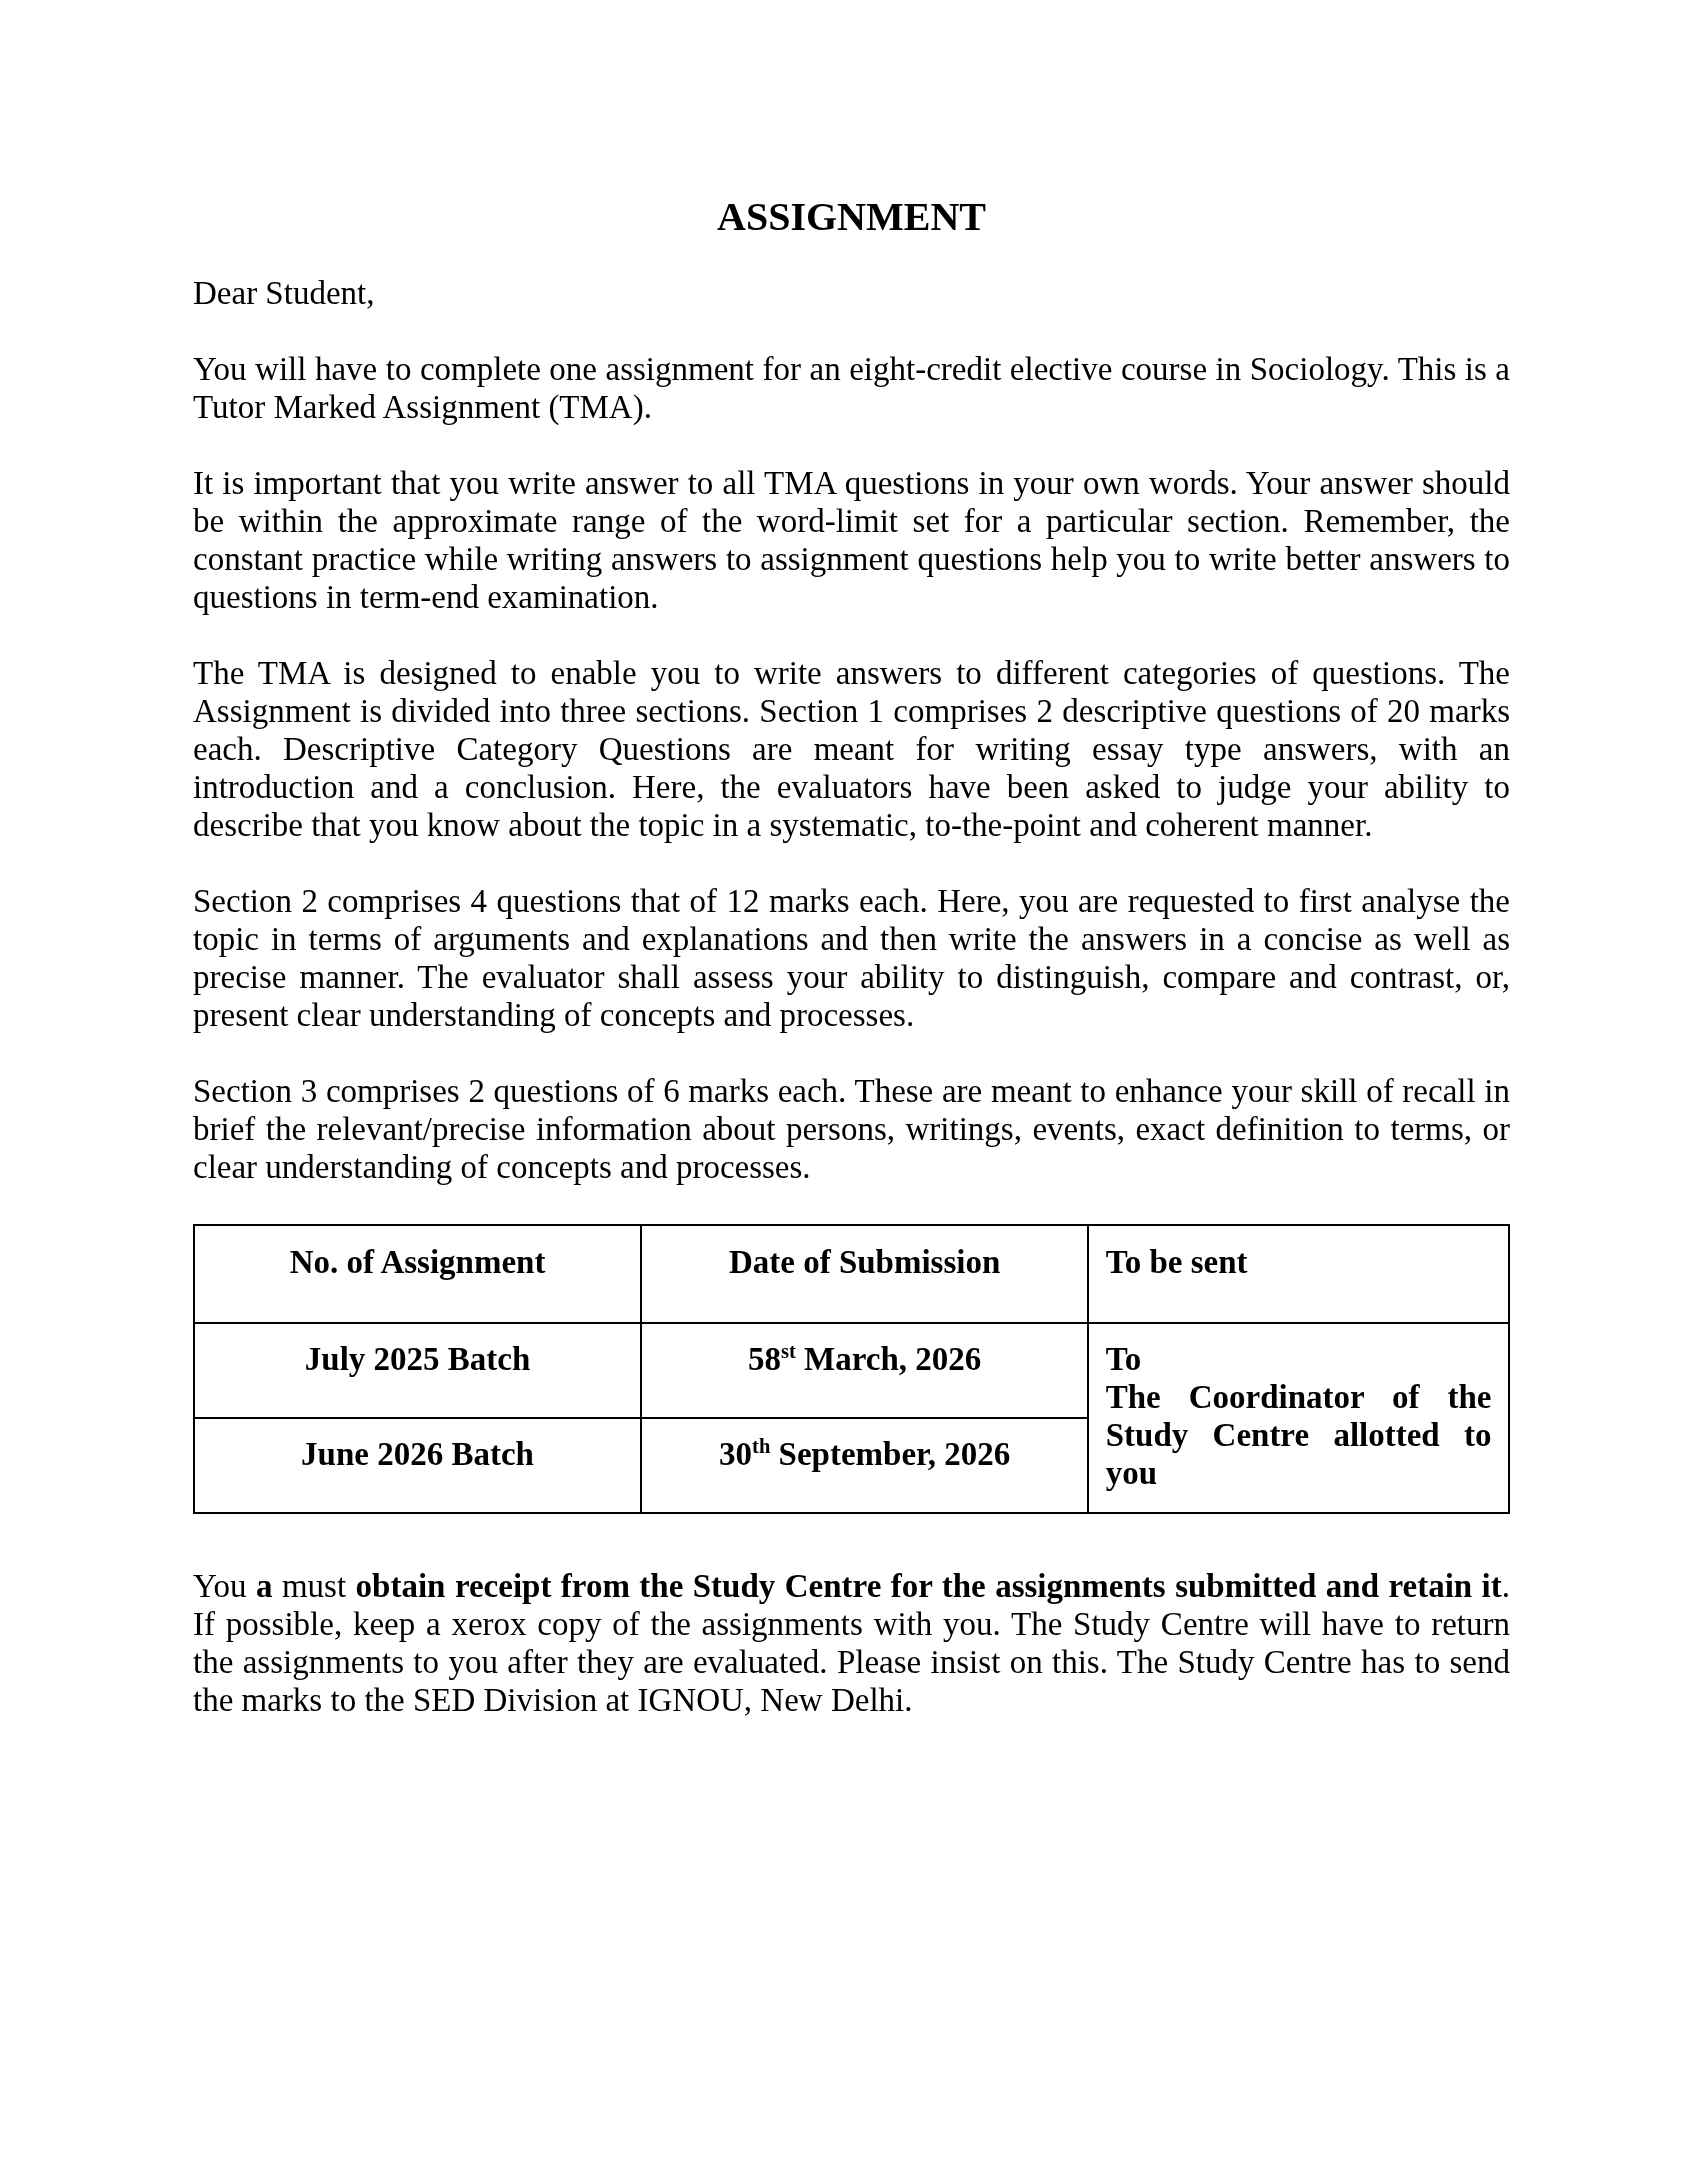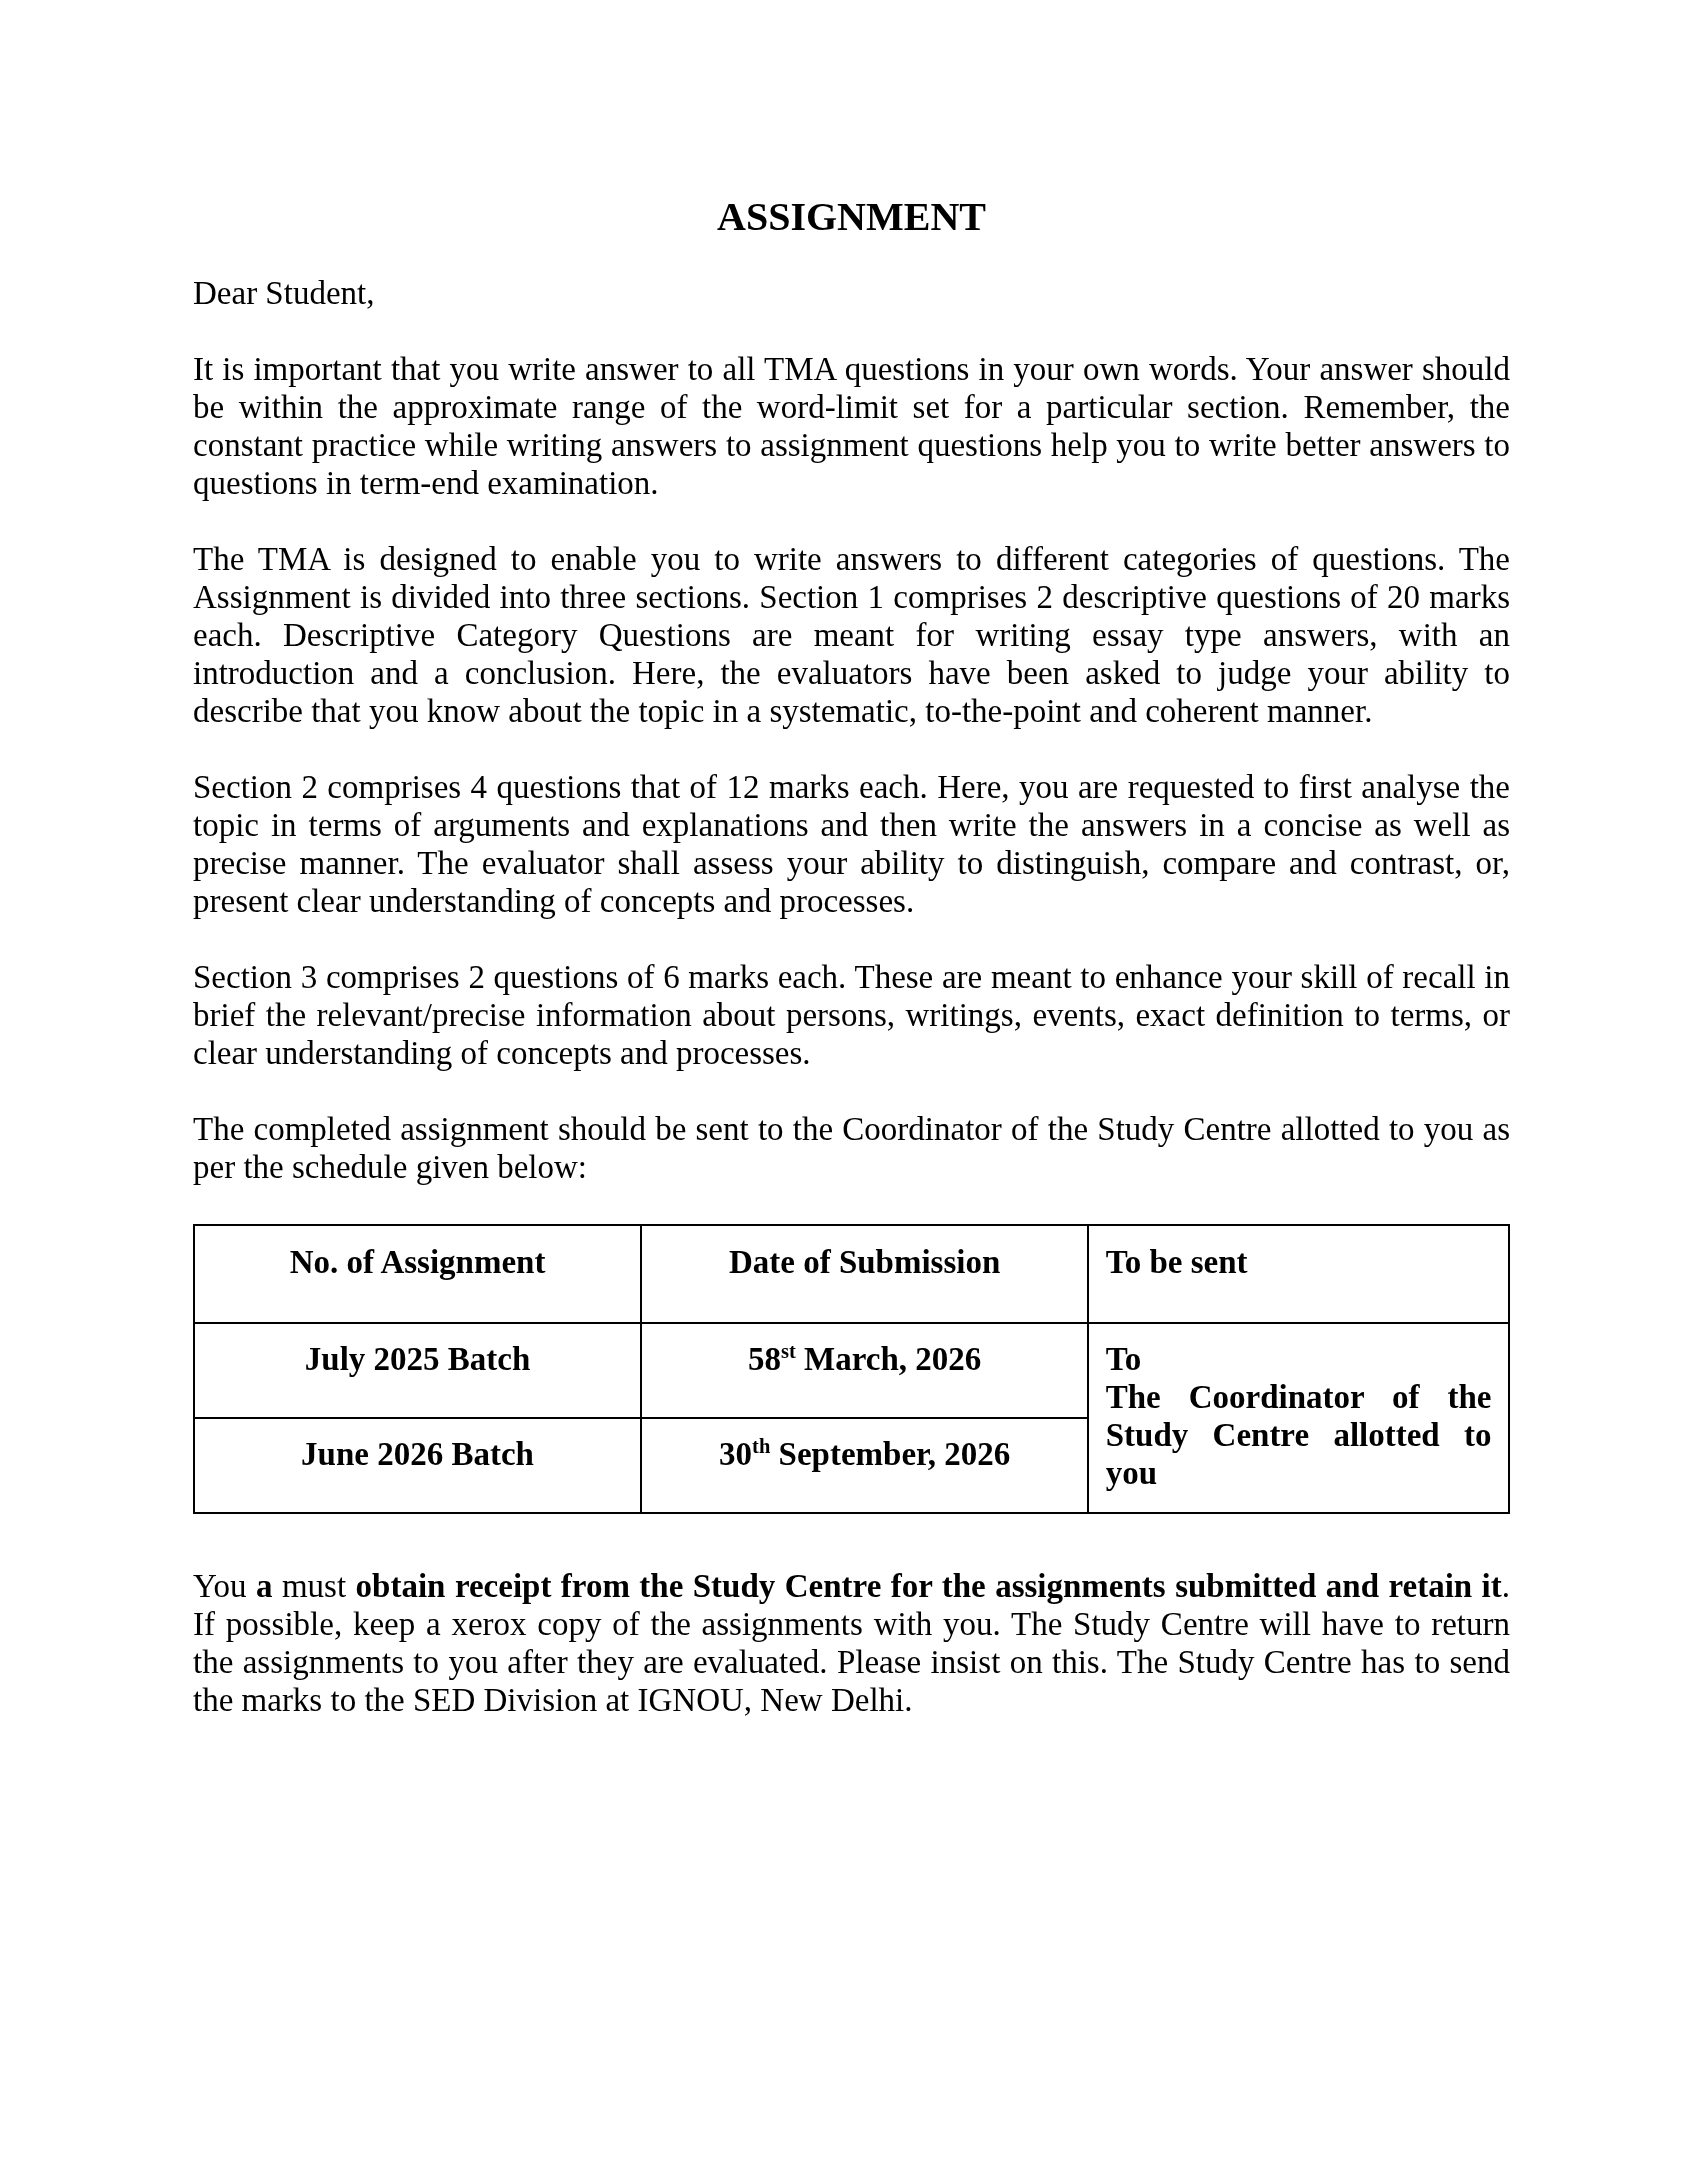--- a/index.html
+++ b/index.html
@@ -80,25 +80,25 @@
 </head>
 <body>
 
 <div class="page">
 
 
   <div class="doc-title">ASSIGNMENT</div>
 
   <div class="salutation">Dear Student,</div>
 
+  <p class="body-para">You will have to complete one assignment for an eight-credit elective course in Sociology. This is a Tutor Marked Assignment (TMA).</p>
   <p class="body-para">It is important that you write answer to all TMA questions in your own words. Your answer should be within the approximate range of the word-limit set for a particular section. Remember, the constant practice while writing answers to assignment questions help you to write better answers to questions in term-end examination.</p>
   <p class="body-para">The TMA is designed to enable you to write answers to different categories of questions. The Assignment is divided into three sections. Section 1 comprises 2 descriptive questions of 20 marks each. Descriptive Category Questions are meant for writing essay type answers, with an introduction and a conclusion. Here, the evaluators have been asked to judge your ability to describe that you know about the topic in a systematic, to-the-point and coherent manner.</p>
   <p class="body-para">Section 2 comprises 4 questions that of 12 marks each. Here, you are requested to first analyse the topic in terms of arguments and explanations and then write the answers in a concise as well as precise manner. The evaluator shall assess your ability to distinguish, compare and contrast, or, present clear understanding of concepts and processes.</p>
   <p class="body-para">Section 3 comprises 2 questions of 6 marks each. These are meant to enhance your skill of recall in brief the relevant/precise information about persons, writings, events, exact definition to terms, or clear understanding of concepts and processes.</p>
-  <p class="body-para">The completed assignment should be sent to the Coordinator of the Study Centre allotted to you as per the schedule given below:</p>
 
   <table class="schedule">
     <tbody>
         <tr>
       <th class="col-assignment">No. of Assignment</th>
       <th class="col-date">Date of Submission</th>
       <th class="col-tobesent">To be sent</th>
     </tr>
     <tr>
       <td class="cell-assignment">July 2025 Batch</td>

